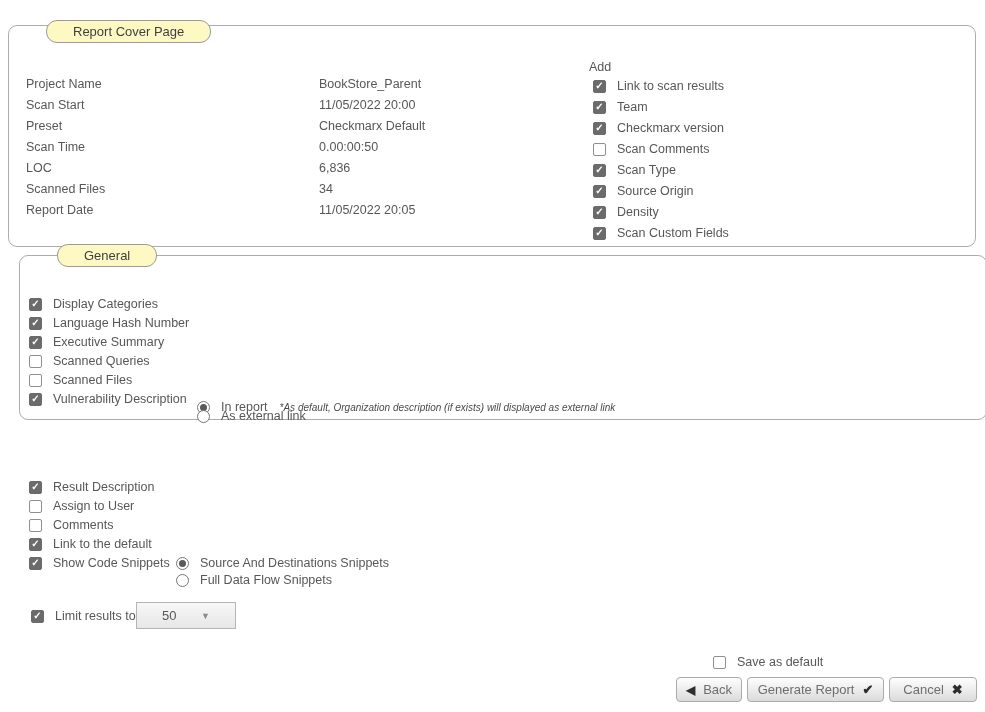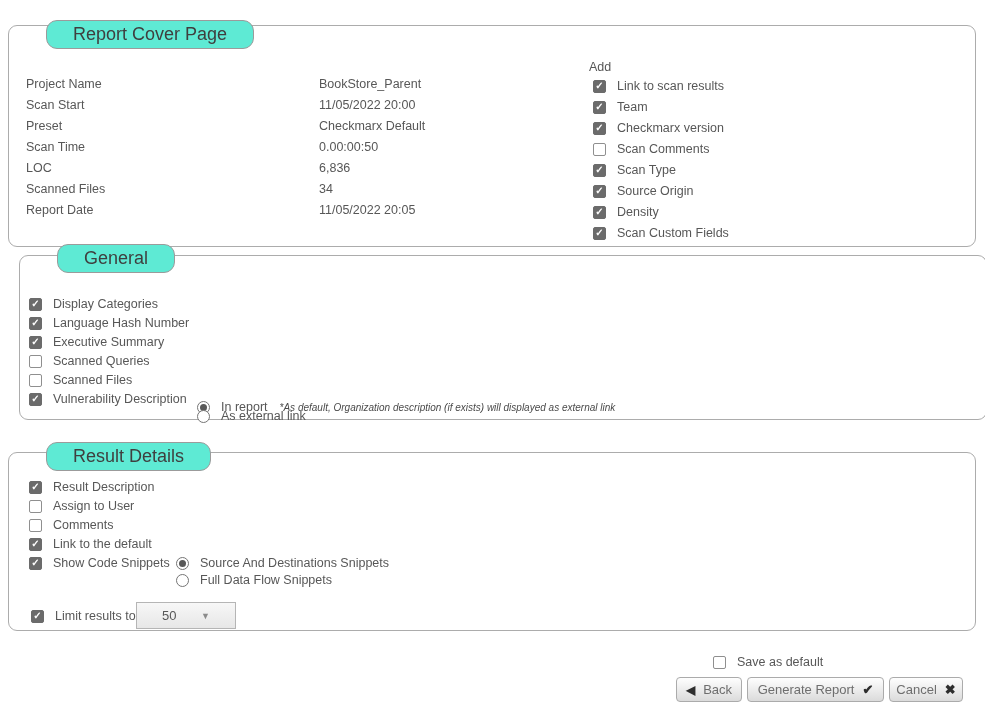--- a/index.html
+++ b/index.html
@@ -1,20 +1,20 @@
 <!DOCTYPE html>
 <html><head>
 <meta charset="utf-8">
 <style>
   html,body{margin:0;padding:0;background:#fff;}
   .page{position:relative;width:985px;height:712px;background:#fff;
         font-family:"Liberation Sans",sans-serif;color:#575757;overflow:hidden;}
   .fs{position:absolute;border:1px solid #acacac;border-radius:9px;background:#fff;box-sizing:border-box;}
-  .legend{position:absolute;background:#5eead4;border:1px solid #9b9b9b;border-radius:11px;
-          padding:3px 26px;font-size:18px;color:#3f3f3f;white-space:nowrap;z-index:2;}
+  .legend{position:absolute;background:#fef9c3;border:1px solid #9b9b9b;border-radius:11px;
+          padding:3px 26px;font-size:13px;color:#3f3f3f;white-space:nowrap;z-index:2;}
   .row{position:absolute;display:flex;align-items:center;gap:11px;font-size:12.5px;white-space:nowrap;}
   .info-label{display:inline-block;width:282px;}
   .add-title{position:absolute;font-size:12.5px;}
   .cb{width:13px;height:13px;border:1px solid #8f8f8f;border-radius:2px;background:#fff;
       display:inline-flex;align-items:center;justify-content:center;flex:none;box-sizing:border-box;cursor:pointer;}
   .cb.on{background:#6b6b6b;border-color:#6b6b6b;}
   .cb .ck{display:none;color:#fff;font-size:10px;font-weight:700;line-height:1;}
   .cb.on .ck{display:block;}
   .radio{width:13px;height:13px;border:1px solid #757575;border-radius:50%;background:#fff;
          display:inline-flex;align-items:center;justify-content:center;flex:none;box-sizing:border-box;cursor:pointer;}
@@ -160,23 +160,20 @@
         <span class="dot"></span>
       </span>
     <span>In report</span>
     <span class="note">*As default, Organization description (if exists) will displayed as external link</span>
   </div>
   <div class="row" style="left:197px;top:409px;">
     <span class="radio"></span>
     <span>As external link</span>
   </div>
 
-  <section class="fs" style="left:8px;top:452px;width:968px;height:179px;">
-    <div class="legend" style="left:37px;top:-11px;">Result Details</div>
-  </section>
 
   <div class="row" style="left:29px;top:480px;">
     <span class="cb on">
         <span class="ck">✓</span>
       </span>
     <span>Result Description</span>
   </div>
   <div class="row" style="left:29px;top:499px;">
     <span class="cb"></span>
     <span>Assign to User</span>
@@ -226,18 +223,18 @@
   </div>
 
   <button class="btn" style="left:676px;top:677px;width:66px;">
     <span class="bicon small">◀</span>
     <span>Back</span>
   </button>
   <button class="btn" style="left:747px;top:677px;width:137px;">
     <span>Generate Report</span>
     <span class="bicon">✔</span>
   </button>
-  <button class="btn" style="left:889px;top:677px;width:74px;">
+  <button class="btn" style="left:889px;top:677px;width:88px;">
     <span>Cancel</span>
     <span class="bicon">✖</span>
   </button>
 
 </div>
 
 </body></html>

